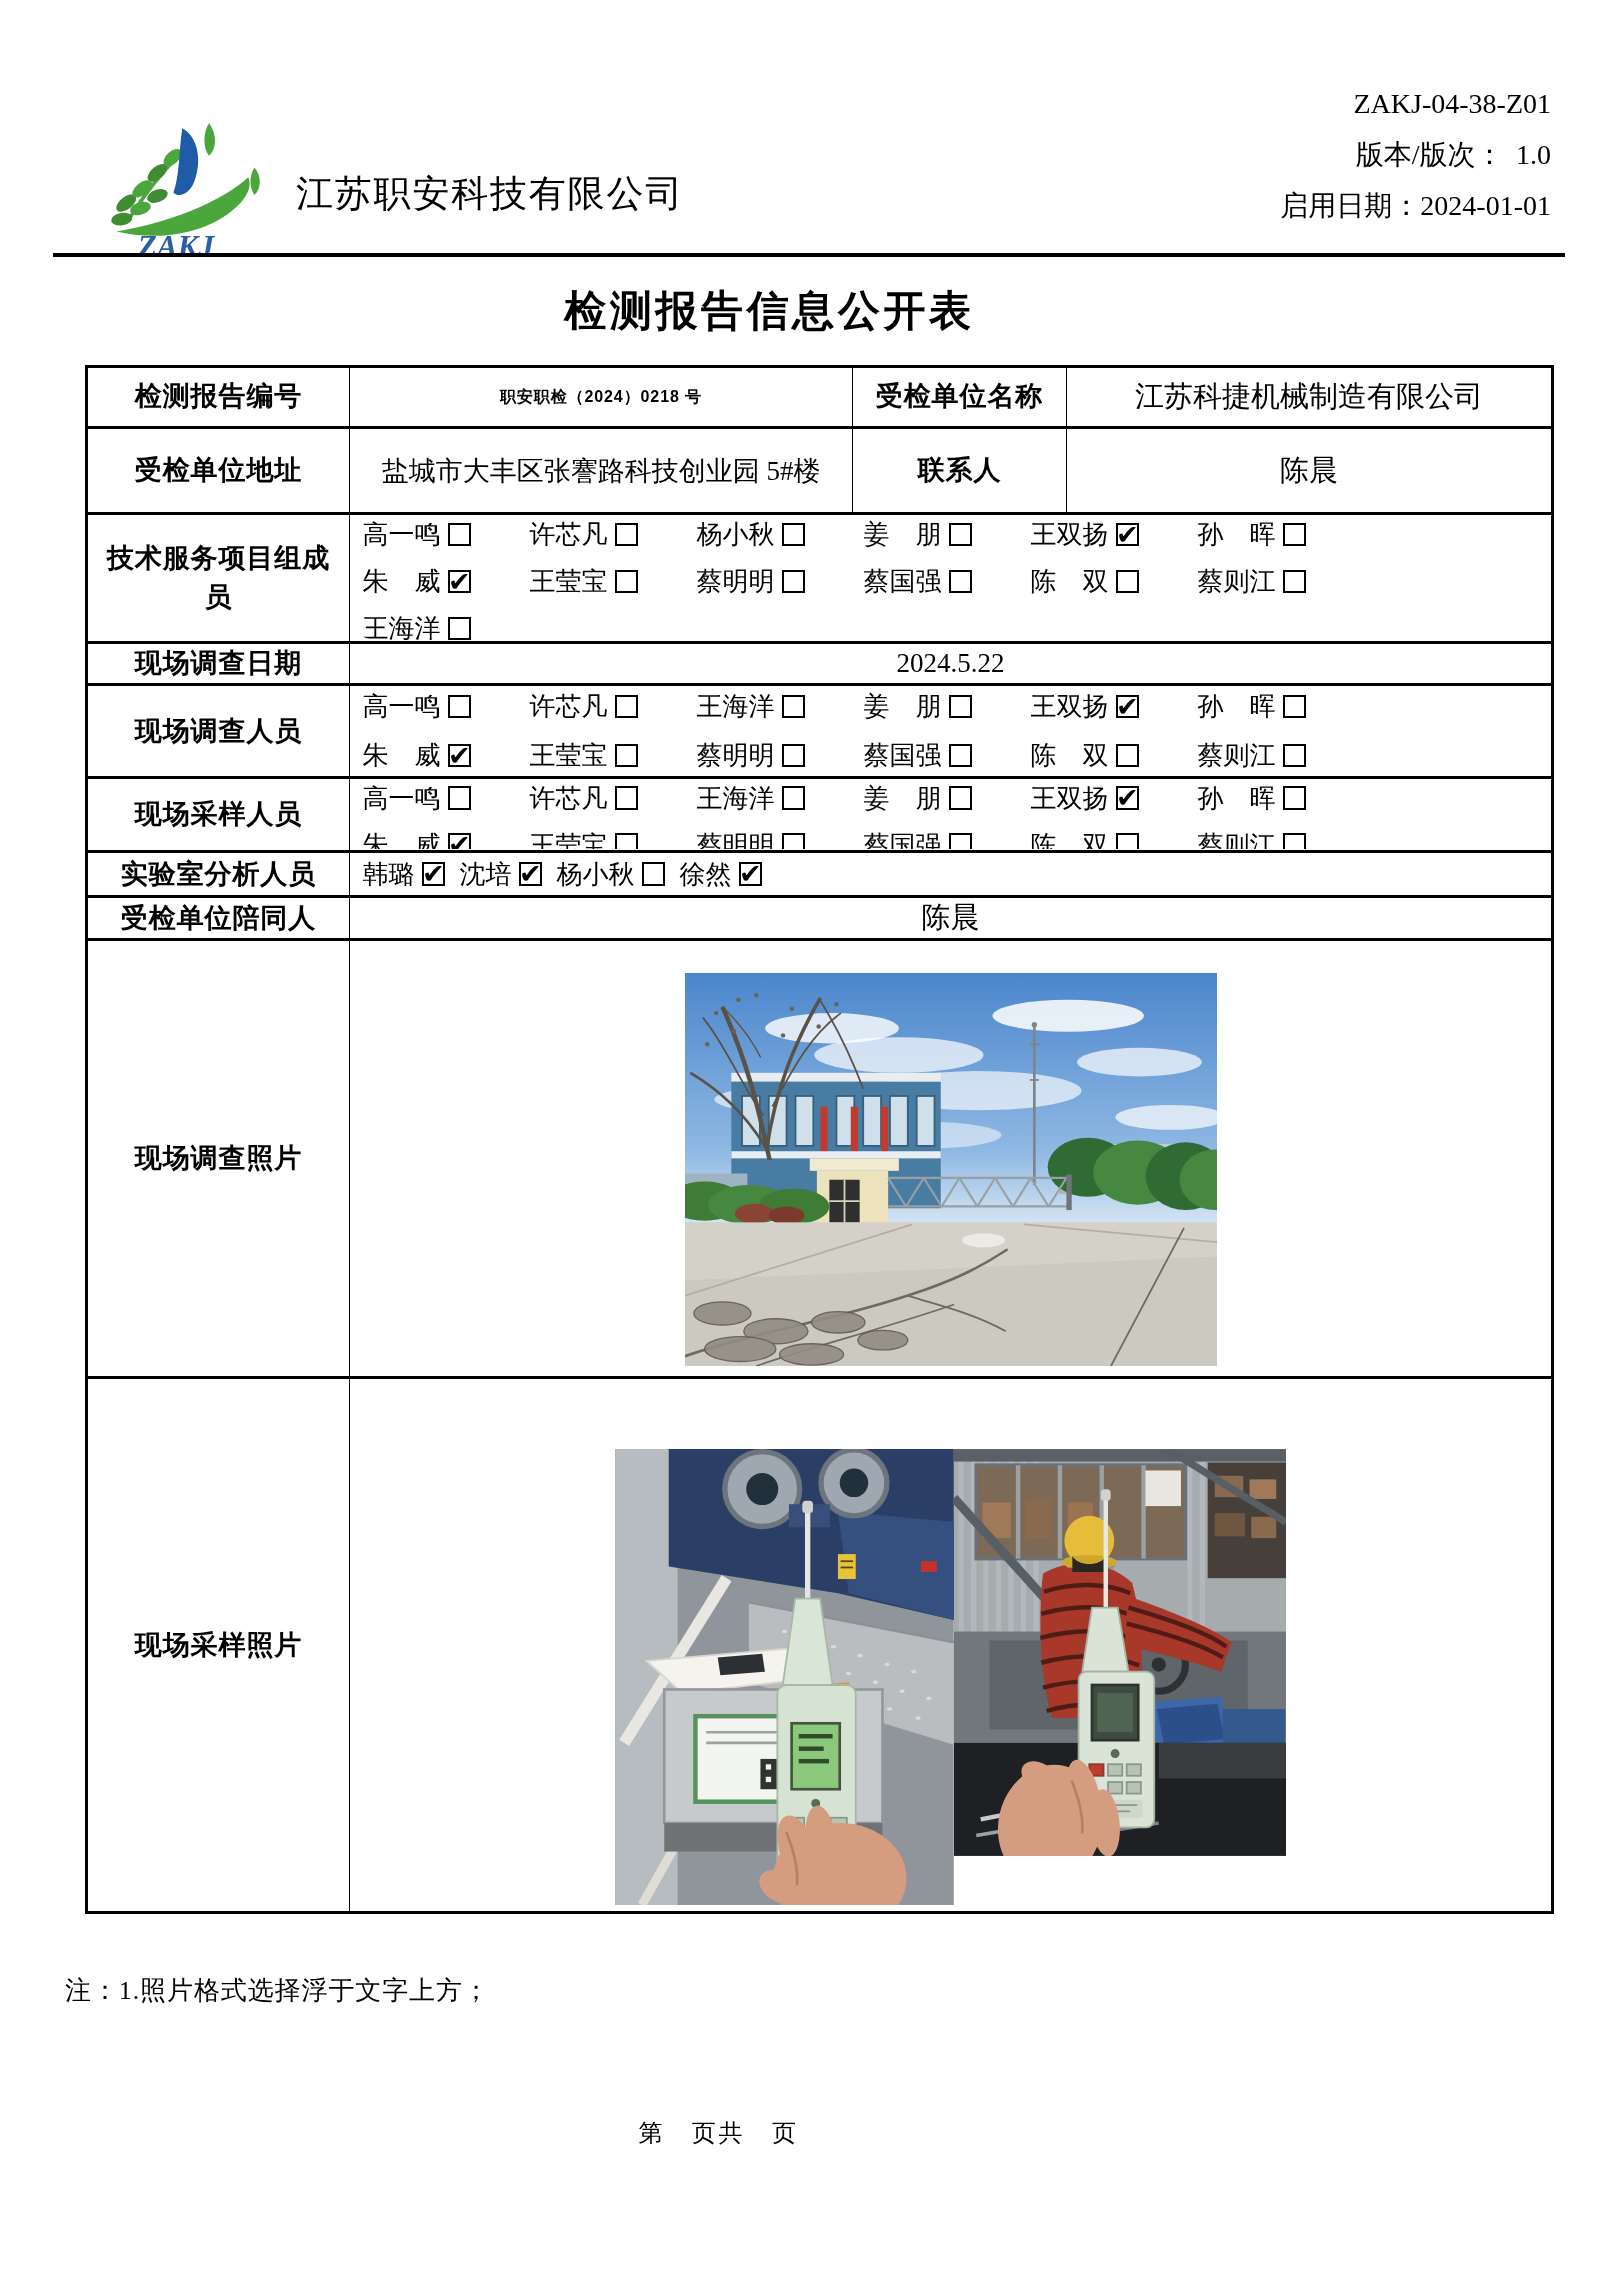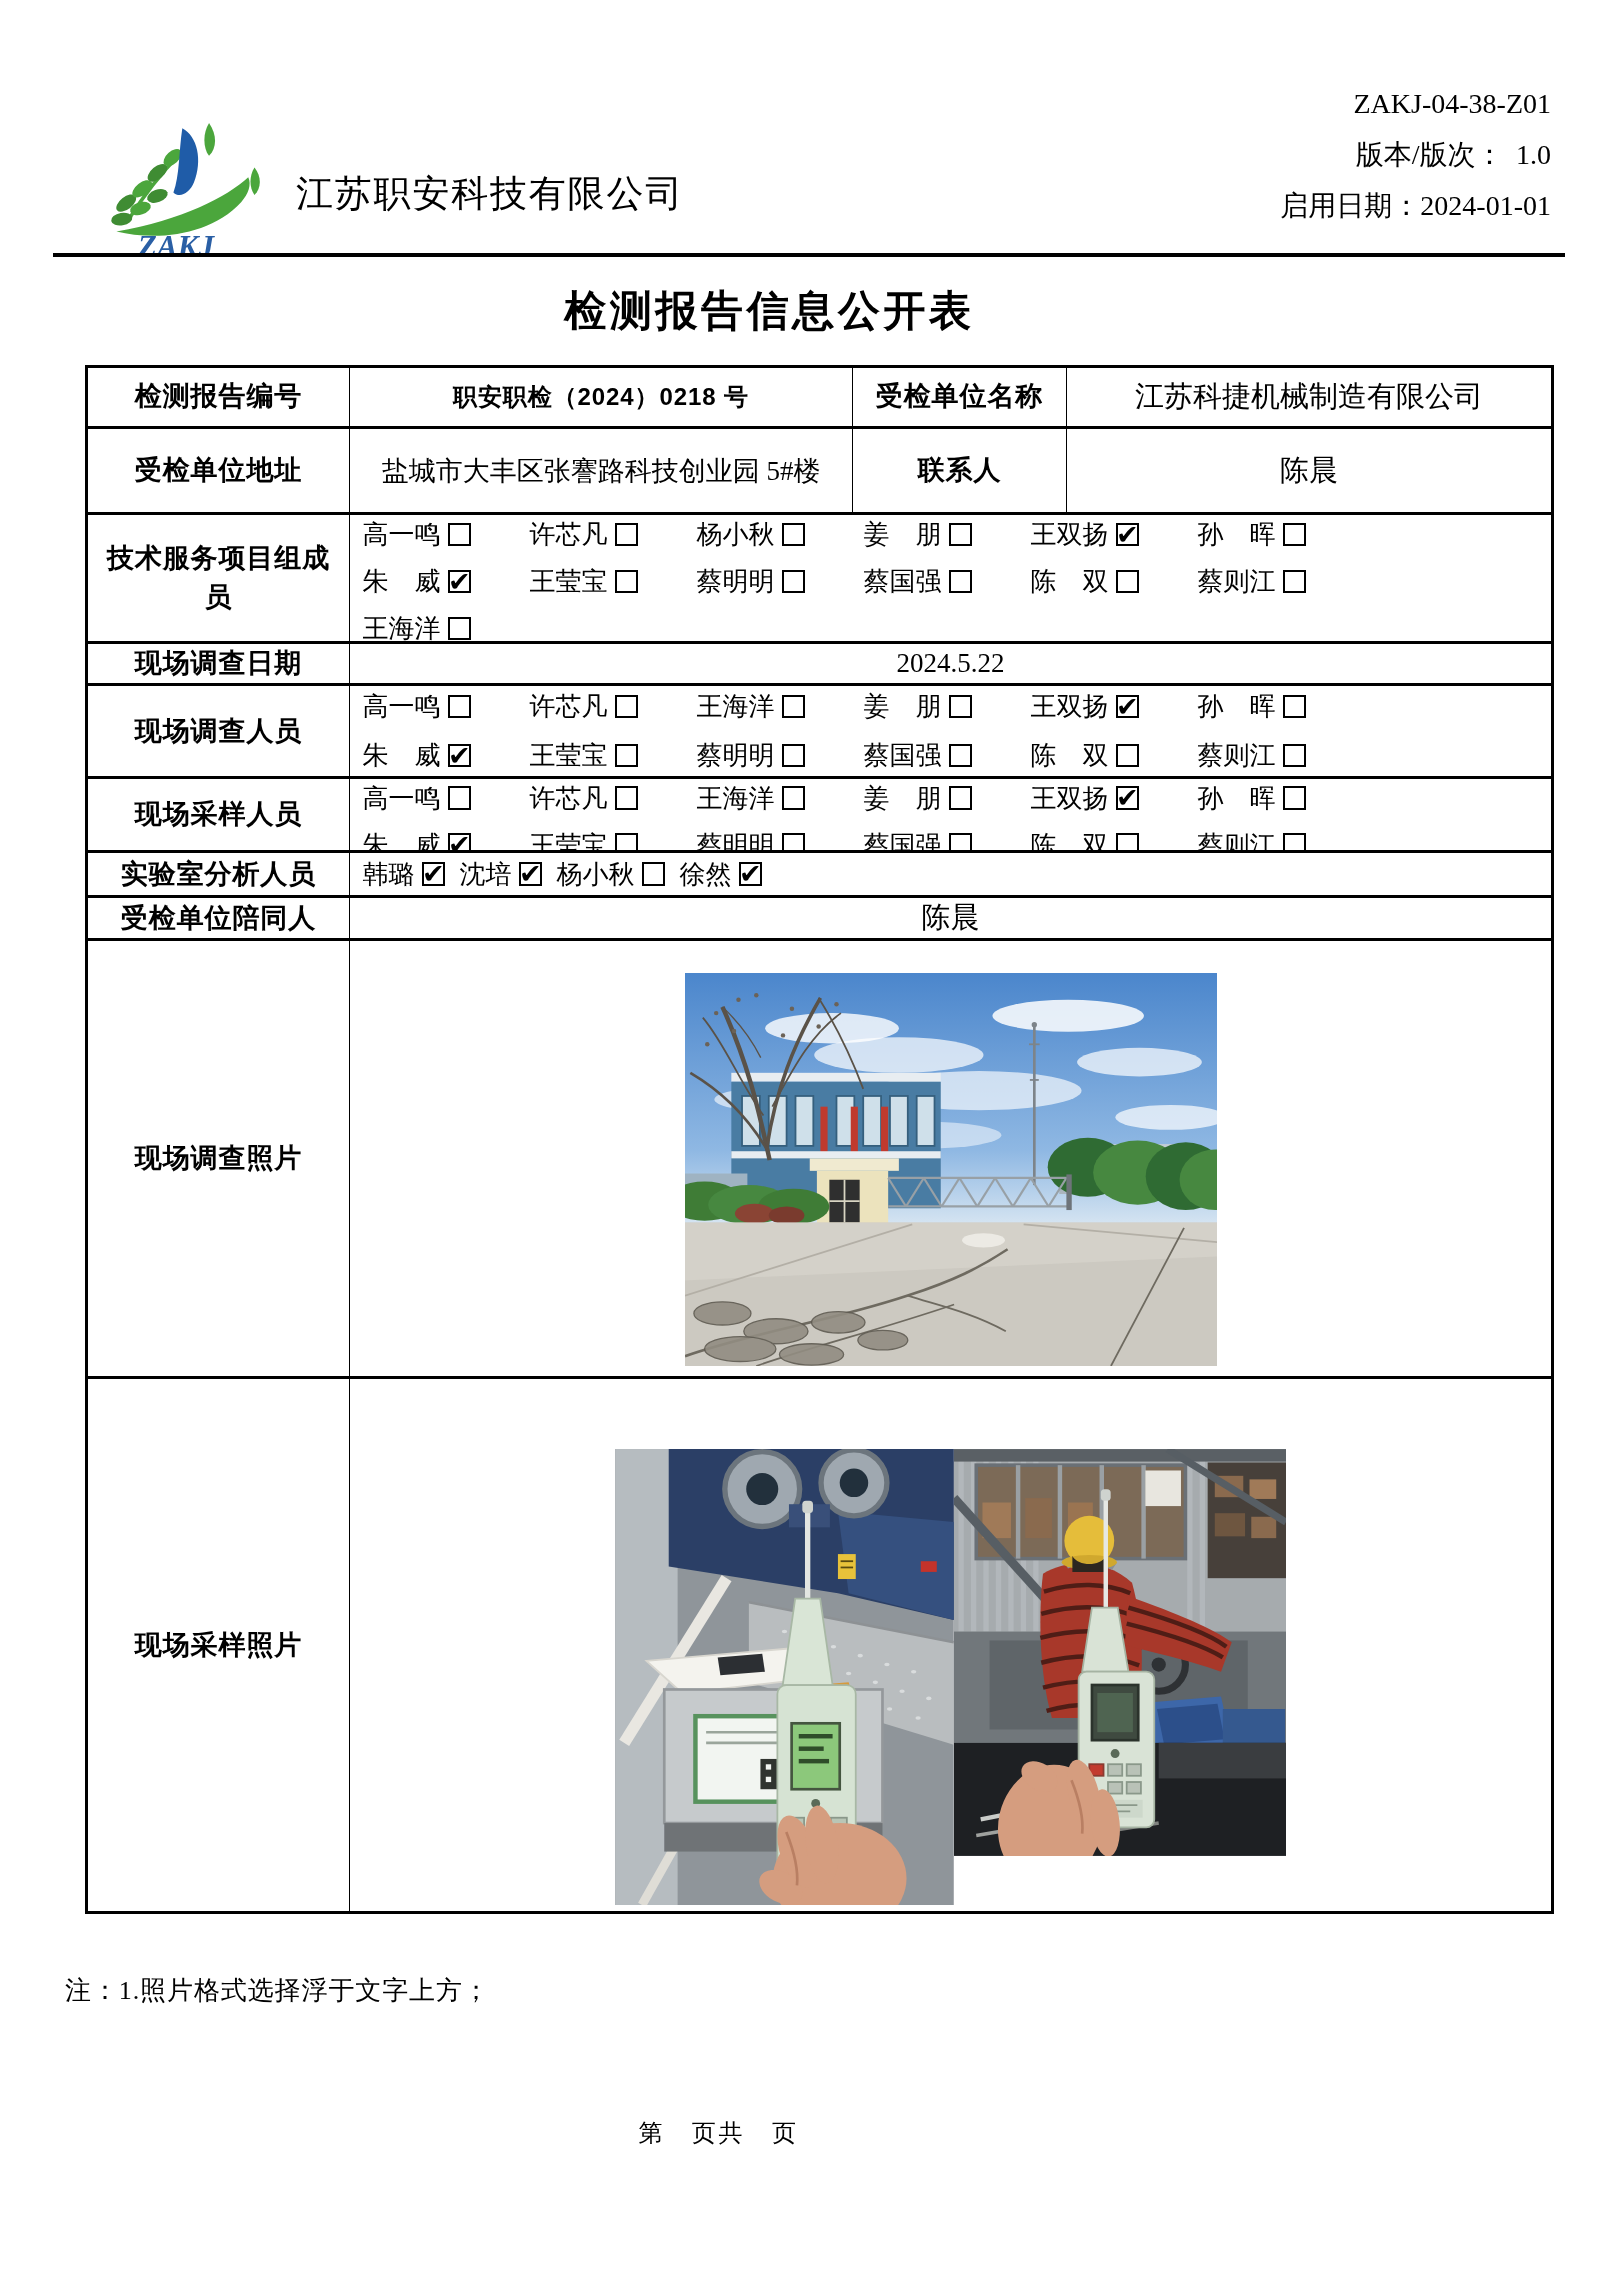--- a/index.html
+++ b/index.html
@@ -14,23 +14,23 @@
   #company-name{left:296px;top:169px;font-size:37px;font-weight:400;letter-spacing:1.8px;}
   #doc-meta{right:70px;top:78px;text-align:right;font-family:"Liberation Serif",serif;font-size:28px;line-height:51px;}
   #doc-meta .val{margin-left:12.5px;}
   #header-rule{left:53px;top:253px;width:1512px;height:3.6px;background:#000;}
 
   
   #doc-title{left:0;top:283px;width:1539px;text-align:center;font-size:42px;font-weight:700;letter-spacing:3.6px;}
 
   
   #main-table{position:absolute;left:85px;top:365px;border-collapse:collapse;table-layout:fixed;width:1466px;border:3.6px solid #000;}
-  #main-table td{border-left:1.8px solid #000;border-right:1.8px solid #000;border-top:3.6px solid #000;border-bottom:3.6px solid #000;padding:0;vertical-align:middle;overflow:hidden;}
+  #main-table td{border-left:1.8px solid #000;border-right:1.8px solid #000;border-top:3.6px solid #000;border-bottom:3.6px solid #000;padding:0;vertical-align:middle;overflow:hidden;border-radius:26px;}
   .lbl{font-weight:700;text-align:center;font-size:27px;line-height:1.45;padding:0 14.3px !important;letter-spacing:0.9px;}
-  .v-bold{font-weight:700;font-size:24px;text-align:center;letter-spacing:0.9px;}
+  .v-bold{font-weight:700;font-size:16px;text-align:center;letter-spacing:0.9px;}
   .v-kai{font-family:"DejaVu Serif",serif;font-size:29px;text-align:center;}
   .v-fs{font-family:Liberation Serif, serif;font-size:27px;text-align:center;}
   .v-date{font-family:"Liberation Serif",serif;font-size:27px;text-align:center;white-space:pre;}
 
   
   .nm-col{display:flex;flex-direction:column;justify-content:space-around;padding-left:12.5px;gap:12px;}
   .nm-col.h3{height:122px;}
   .nm-col.h2a{height:86px;}
   .nm-col.h2b{height:68px;}
   .nm-line{display:flex;}

